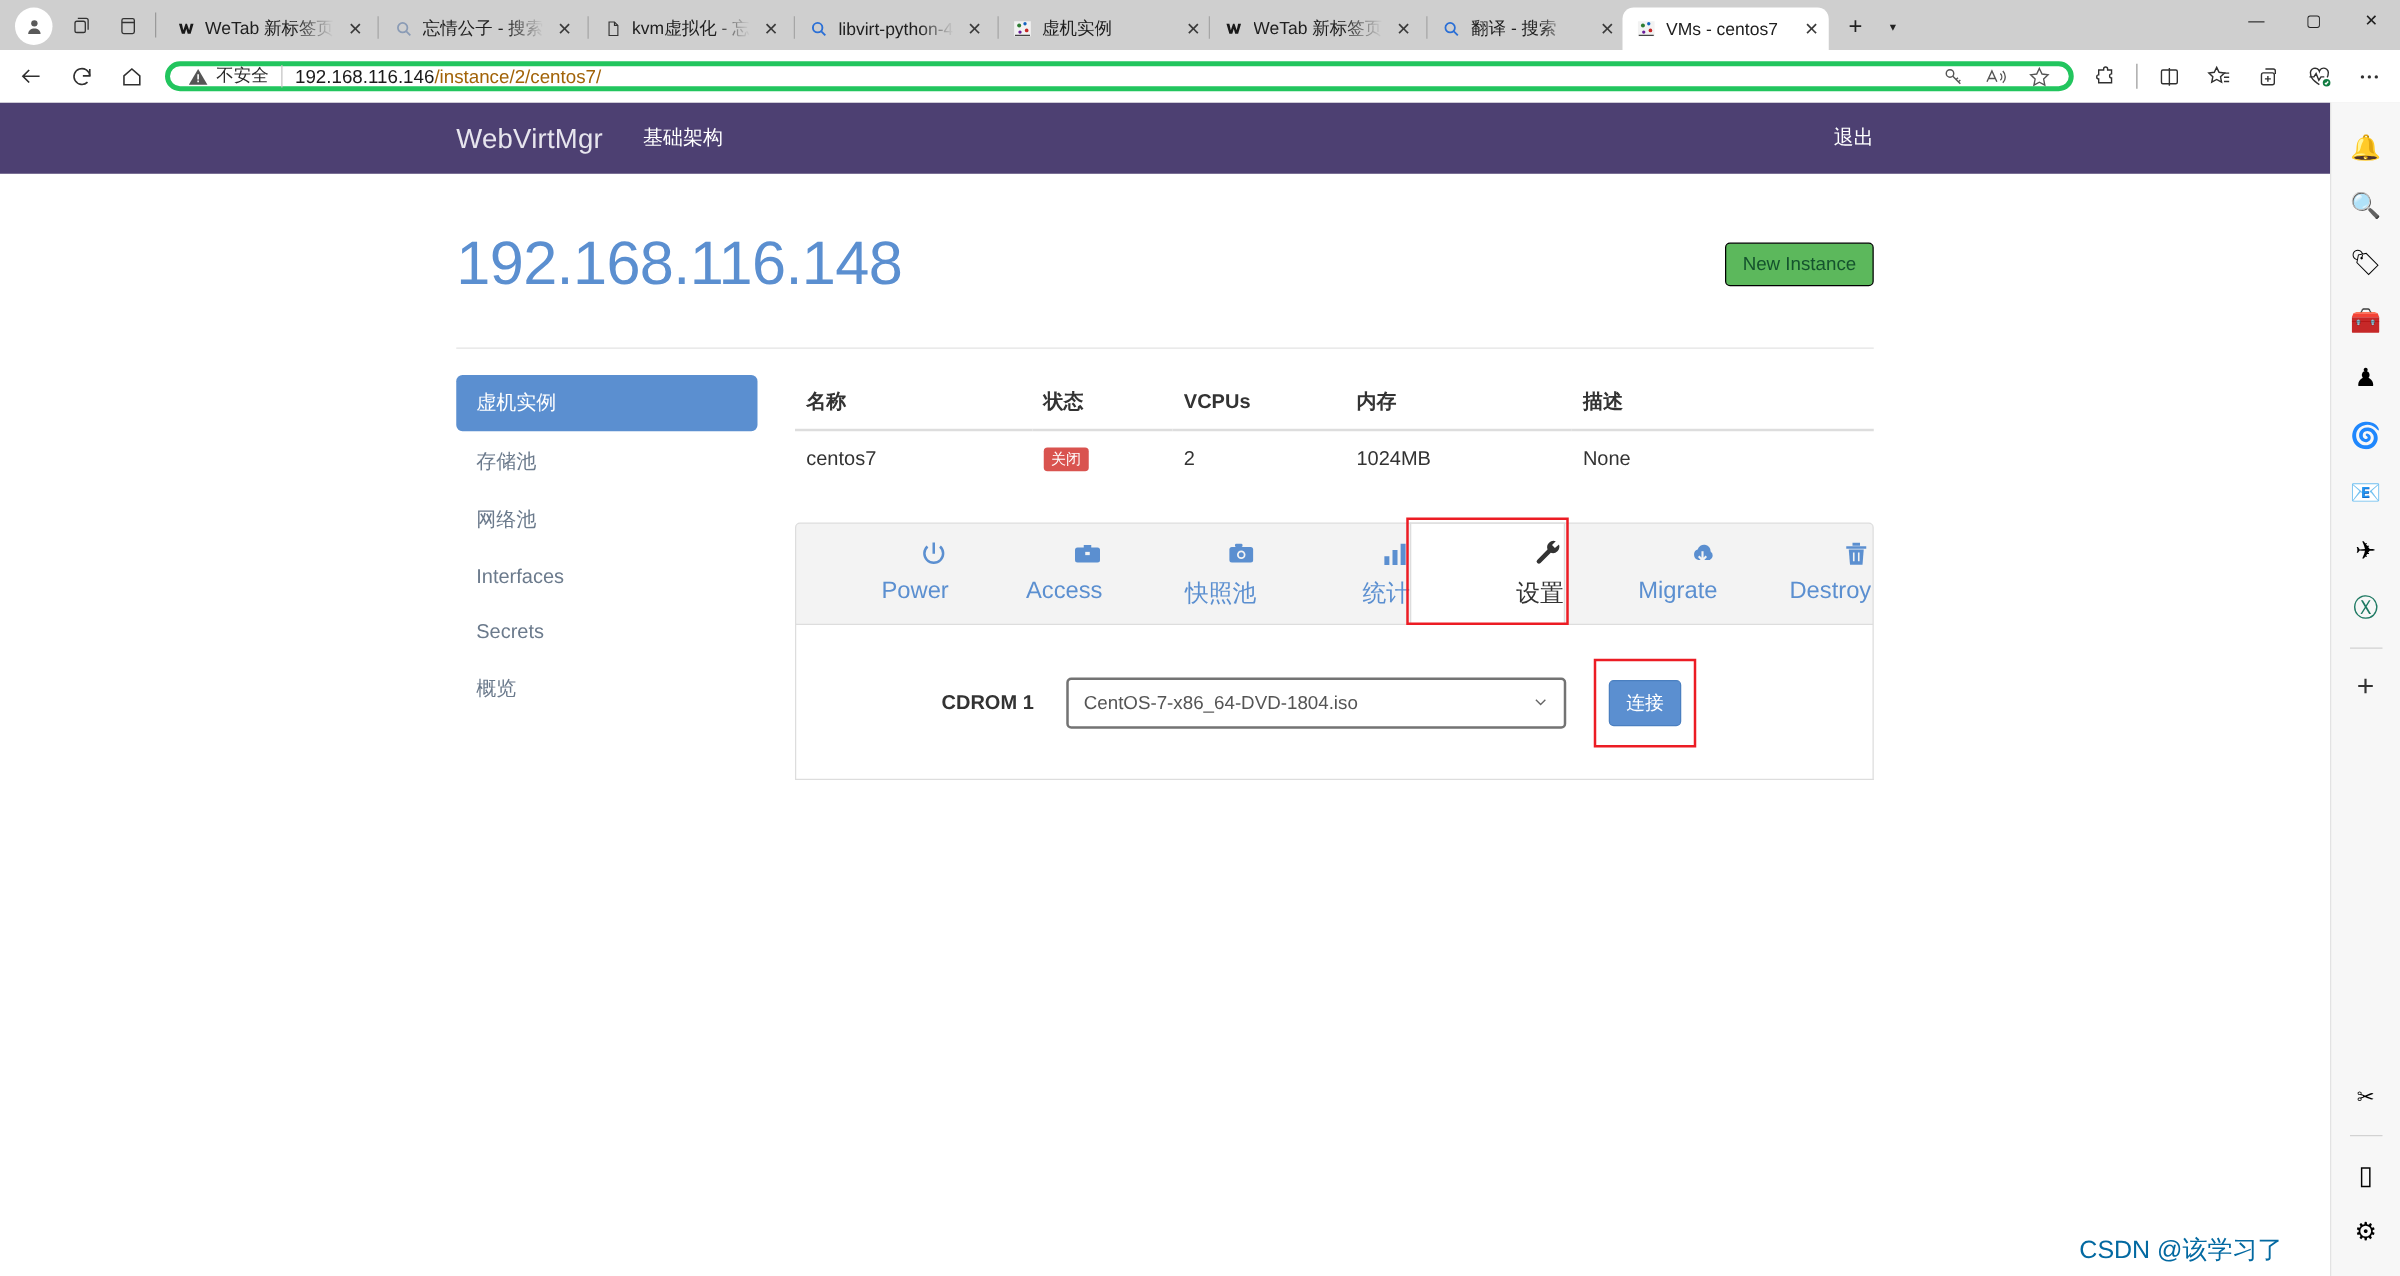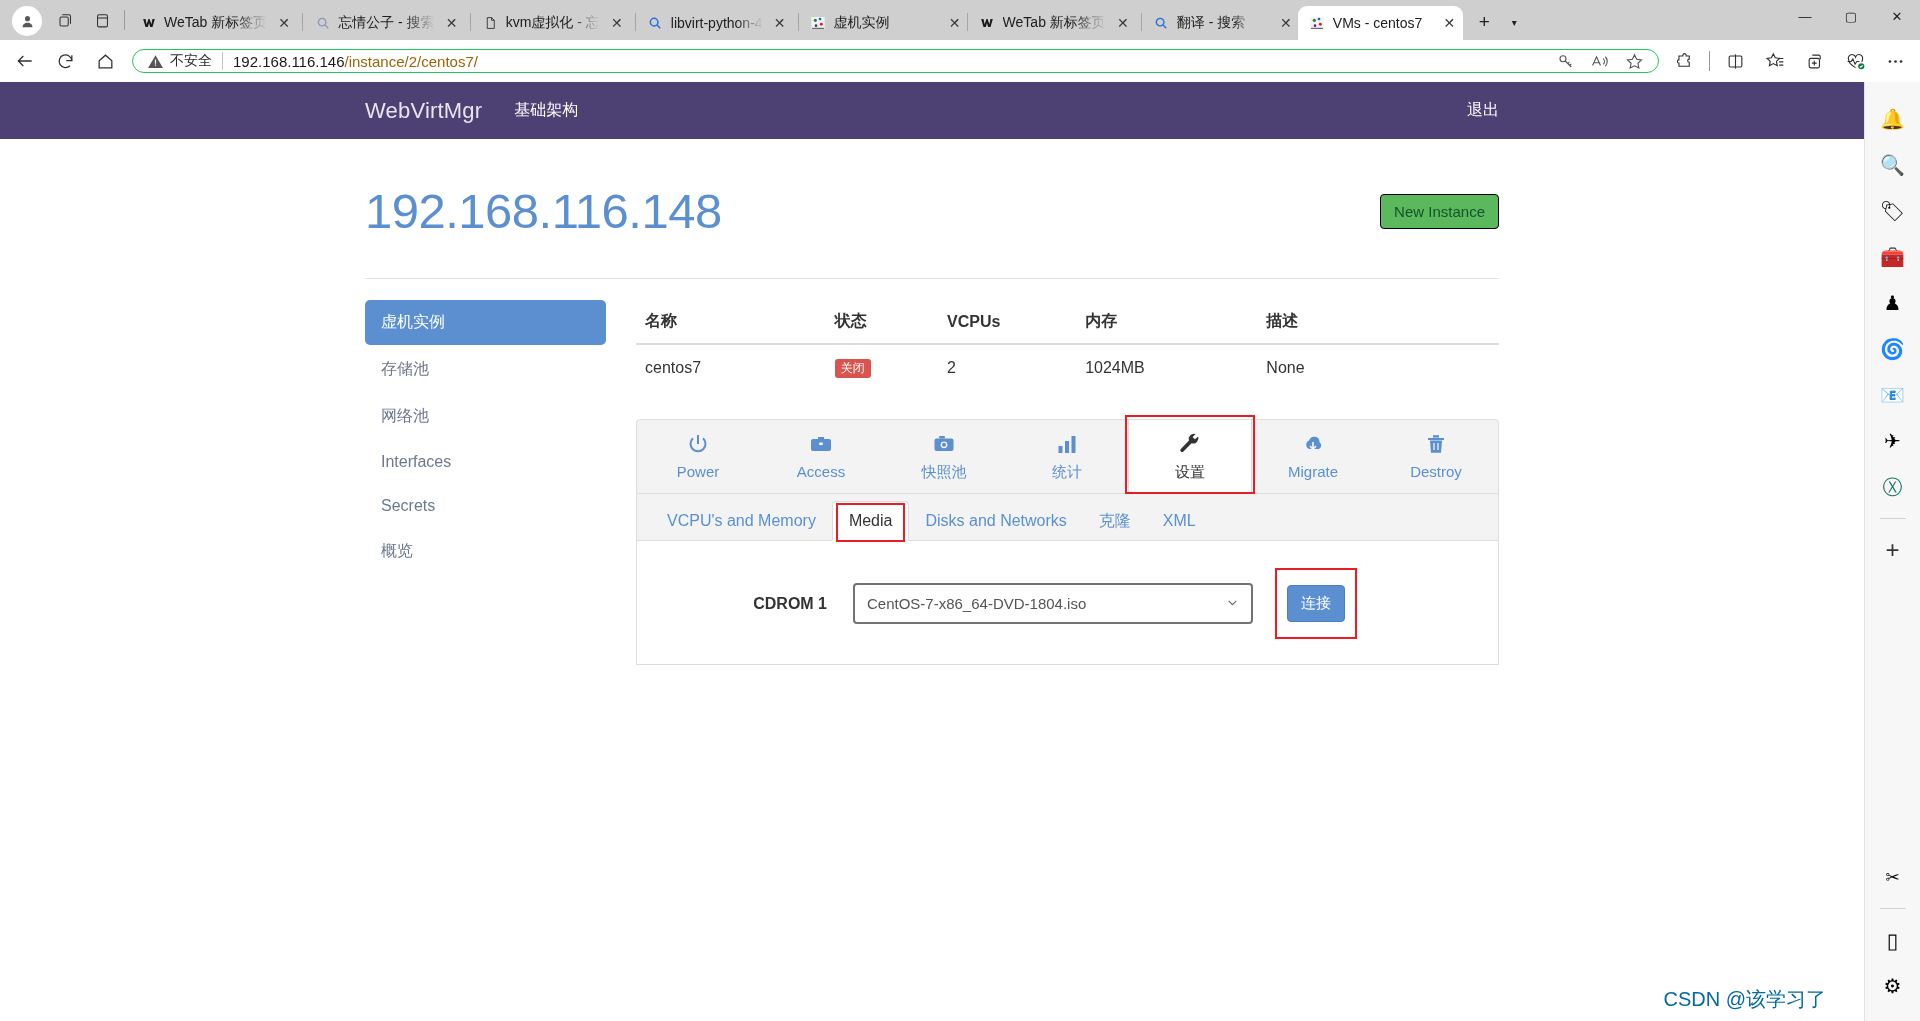--- a/index.html
+++ b/index.html
@@ -53,21 +53,21 @@
   .winctl div { width:46px; height:33px; display:flex; align-items:center; justify-content:center; color:#202020; font-size:13px; }
 
   .toolbar {
     height: 42px; background:#ffffff; display:flex; align-items:center;
     padding: 0 6px; gap: 2px; flex:none;
   }
   .tb-btn { width:38px; height:34px; display:flex;align-items:center;justify-content:center;color:#303030; flex:none; }
   .omnibox {
     flex:1; height:24px; background:#ffffff; border-radius:16px;
     display:flex; align-items:center; padding:0 8px 0 14px; margin-left:6px; margin-right:4px;
-    border:1px solid #22c55e;
+    border:4px solid #22c55e;
   }
   .omnibox-insecure { display:flex; align-items:center; gap:6px; color:#2b2b2b; font-size:14px; flex:none; }
   .omni-div { width:1px; height:18px; background:#c4c4c4; margin:0 10px; flex:none; }
   .omnibox-url { font-size:15px; color:#1a1a1a; white-space:nowrap; }
   .omnibox-url .path { color:#a16207; }
   .omni-right { margin-left:auto; display:flex; align-items:center; gap:2px; }
   .omni-ico { width:32px;height:30px;display:flex;align-items:center;justify-content:center;color:#444; }
 
   .content-row { flex:1; display:flex; background:#ffffff; min-height:0; }
 
@@ -116,21 +116,21 @@
   .badge-off {
     background:#d9534f; color:#fff; font-size:12px; padding:3px 6px; border-radius:3px;
     display:inline-block; line-height:1.1;
   }
 
   .tabs-icons {
     display:flex; border:1px solid #dddddd; border-radius:4px 4px 0 0;
     background:#f3f3f3; margin-top:28px; position:relative;
   }
   .ticon {
-    flex:1; text-align:center; padding:12px 0 11px; color:#5b8fd0; font-size:15px;
+    flex:1; text-align:right; padding:12px 0 11px; color:#5b8fd0; font-size:19px;
     border-right:1px solid transparent; position:relative;
   }
   .ticon .glyph { display:block; height:26px; margin-bottom:5px; color:#5b8fd0; }
   .ticon.active { background:#ffffff; color:#333; }
   .ticon.active .glyph { color:#333; }
   .ticon.active::before {
     content:""; position:absolute; left:-1px; right:-1px; top:-1px; bottom:-1px;
     border:1px solid #ddd; border-bottom-color:#fff; background:transparent; pointer-events:none;
   }
   .redbox { position:absolute; border:2px solid #ec1c24; pointer-events:none; z-index:5; }
@@ -528,30 +528,20 @@
                       <path d="M9 3.2h6v2.4H9z"></path>
                       <path d="M6 8.5h12l-1 12.3H7z"></path>
                       <path d="M10 11v7M14 11v7" stroke="#f3f3f3" stroke-width="1.3"></path>
                     </svg>
                 </span>
                 <span>Destroy</span>
               </div>
             </div>
 
             <div class="panel">
-              <div class="subtabs">
-                <div class="subtab">VCPU's and Memory</div>
-                <div style="position:relative;">
-                  <div class="subtab active">Media</div>
-                  <span class="redbox" style="left:4px; right:4px; top:2px; bottom:-2px;"></span>
-                </div>
-                <div class="subtab">Disks and Networks</div>
-                <div class="subtab">克隆</div>
-                <div class="subtab">XML</div>
-              </div>
 
               <div class="media-body">
                 <div class="cdrom-label">CDROM 1</div>
                 <div class="cdrom-select">
                   <span>CentOS-7-x86_64-DVD-1804.iso</span>
                   <span class="caret">
                     <svg width="13" height="13" viewBox="0 0 24 24" fill="none" stroke="#666" stroke-width="2">
                         <path d="M5 9l7 7 7-7"></path>
                       </svg>
                   </span>

